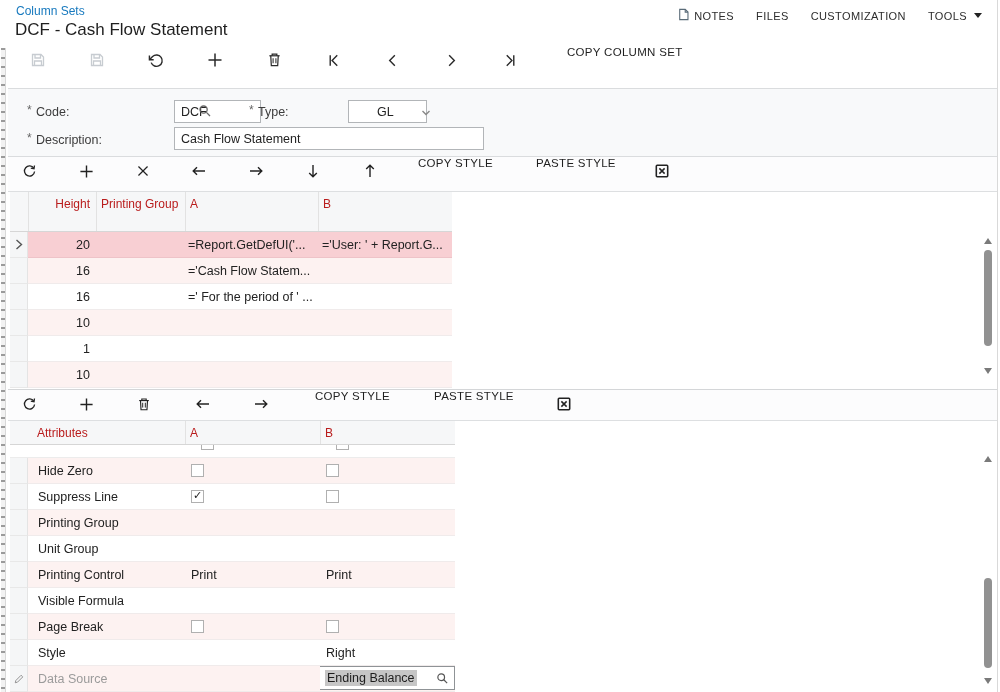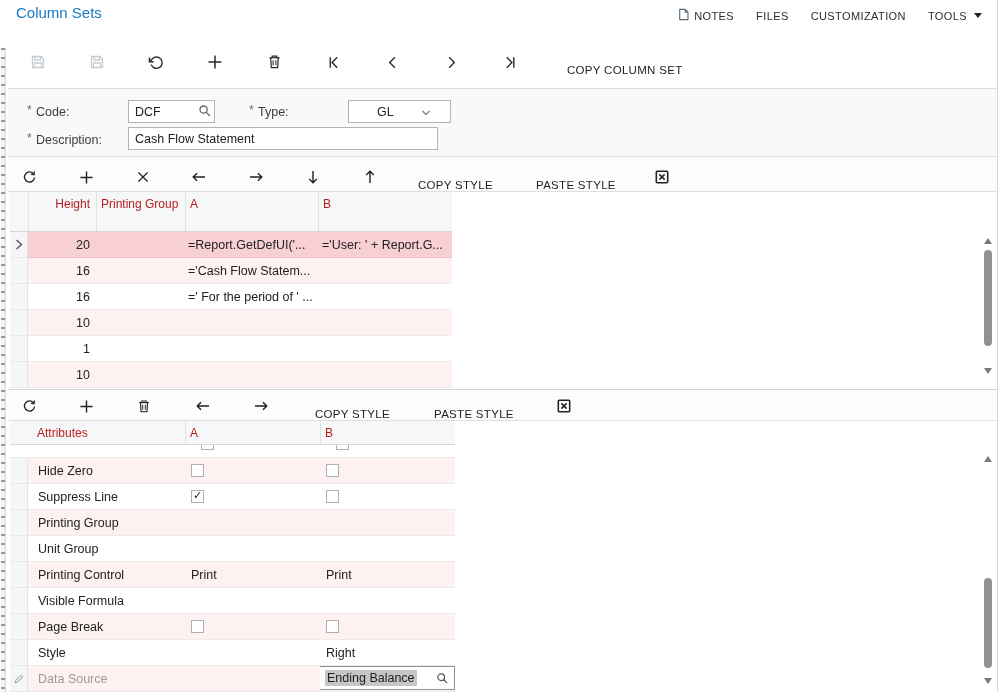--- a/index.html
+++ b/index.html
@@ -6,43 +6,43 @@
   body { font-family:"Liberation Sans","DejaVu Sans",sans-serif; background:#fff; }
   .screen { position:relative; width:1000px; height:692px; background:#fff; overflow:hidden; }
 
   
   .left-strip { position:absolute; left:1px; top:48px; width:5px; height:644px;
     background:repeating-linear-gradient(to bottom,#9a9a9a 0 2px,#f2f2f2 2px 9px);
     border-right:1px solid #d8d8d8; }
   .right-edge { position:absolute; left:997px; top:0; width:1px; height:692px; background:#d9d9d9; }
 
   
-  .breadcrumb { position:absolute; left:16px; top:4px; font-size:15px; color:#1779be; cursor:pointer; }
+  .breadcrumb { position:absolute; left:16px; top:4px; font-size:12px; color:#1779be; cursor:pointer; }
   .page-title { position:absolute; left:15px; top:20px; font-size:17px; color:#1f1f1f; }
   .header-menu { position:absolute; right:18px; top:8px; display:flex; align-items:center; gap:22px;
     font-size:11px; color:#2d2d2d; letter-spacing:.4px; }
   .header-menu .hm-item { display:flex; align-items:center; gap:5px; cursor:pointer; }
   .caret-down { width:0; height:0; border-left:4px solid transparent; border-right:4px solid transparent; border-top:5px solid #222; margin-left:2px; }
 
   
-  .toolbar { position:absolute; display:flex; align-items:flex-end;gap:19px; }
+  .toolbar { position:absolute; display:flex; align-items:flex-start;gap:19px; }
   .toolbar-main { left:8px; top:46px; width:989px; height:30px; background:#fff; }
   .tbtn { width:40px; height:28px; display:flex; align-items:center; justify-content:center; cursor:pointer; color:#2a2a2a; }
   .tbtn.disabled { color:#c7ccd1; cursor:default; }
   .tbtn svg { display:block; }
   .txt-btn { font-size:11.5px; color:#1f1f1f; letter-spacing:.3px; white-space:nowrap; cursor:pointer; }
   .toolbar-main .txt-btn { margin-left:18px; }
 
   
   .form-panel { position:absolute; left:8px; top:88px; width:989px; height:69px;
     background:#f8f9fa; border-top:1px solid #dadcde; border-bottom:1px solid #dadcde; }
   .f-label { position:absolute; font-size:12.5px; color:#3c3c3c; }
   .req { position:absolute; font-size:12px; color:#666; }
   .f-input { position:absolute; height:23px; background:#fff; border:1px solid #b2b5b8; font-size:12.5px;
-    color:#222; padding:0 20px 0 6px; font-family:inherit; }
+    color:#222; padding:0 20px 0 6px; font-family:inherit;margin-left:46px; }
   .f-select { position:absolute; height:23px; background:#fff; border:1px solid #b2b5b8; display:flex;
     align-items:center; padding-left:7px; font-size:12.5px; color:#222; cursor:pointer; }
   .mini-icon { position:absolute; }
 
   .grid-toolbar1 { left:8px; top:157px; width:989px; height:35px; background:#fcfcfd; border-bottom:1px solid #dddfe1; padding-left:2px; }
   .grid-toolbar2 { left:8px; top:389px; width:989px; height:32px; background:#fcfcfd; border-top:1px solid #d4d6d8; border-bottom:1px solid #dddfe1; padding-left:2px; }
 
   
   .g-header { position:absolute; background:#f6f7f8; border-bottom:1px solid #d6d6d6; display:flex; font-size:12px; color:#b91c1c; }
   .g-header .hc { border-left:1px solid #e2e2e2; padding:5px 6px 0 4px; line-height:1.25; }
@@ -85,20 +85,21 @@
   .thumb { position:absolute; left:2px; width:8px; background:#919191; border-radius:4px; cursor:pointer; }
 </style>
 </head>
 <body>
 
 <div class="screen">
   <div class="left-strip"></div>
   <div class="right-edge"></div>
 
   <div class="breadcrumb">Column Sets</div>
+  <div class="page-title">DCF - Cash Flow Statement</div>
 
   <div class="header-menu">
     <div class="hm-item">
       <span>
         <svg width="11" height="13" viewBox="0 0 16 18">
             <path d="M2.5 1.5h8l4 4v11h-12z" fill="none" stroke="#5a6b78" stroke-width="1.6"></path>
             <path d="M10.5 1.5v4h4" fill="none" stroke="#5a6b78" stroke-width="1.6"></path>
           </svg>
       </span>
       <span>NOTES</span>
@@ -177,21 +178,21 @@
   <span class="f-label" style="left:36px; top:105px;">Code:</span>
   <input class="f-input" style="left: 128px; top: 100px; width: 87px;" readonly="" value="DCF">
   <span class="mini-icon" style="left:198px; top:104px;">
     <svg width="14" height="14" viewBox="0 0 14 14">
         <circle cx="5.6" cy="5.6" r="3.6" fill="none" stroke="#666" stroke-width="1.3"></circle>
         <path d="M8.4 8.4l3.6 3.6" stroke="#666" stroke-width="1.3"></path>
       </svg>
   </span>
   <span class="req" style="left:249px; top:103px;">*</span>
   <span class="f-label" style="left:258px; top:105px;">Type:</span>
-  <div class="f-select" style="left:348px; top:100px; width:103px;padding-left:28px;">
+  <div class="f-select" style="left:348px; top:100px; width:79px;padding-left:28px;">
     <span>GL</span>
   </div>
   <span class="mini-icon" style="left:420px; top:105px;">
     <svg width="12" height="12" viewBox="0 0 12 12">
         <path d="M2.5 4l3.5 3.5L9.5 4" fill="none" stroke="#888" stroke-width="1.4"></path>
       </svg>
   </span>
   <span class="req" style="left:27px; top:131px;">*</span>
   <span class="f-label" style="left:36px; top:133px;">Description:</span>
   <input class="f-input" style="left: 128px; top: 127px; width: 310px; padding-right: 6px;" readonly="" value="Cash Flow Statement">

